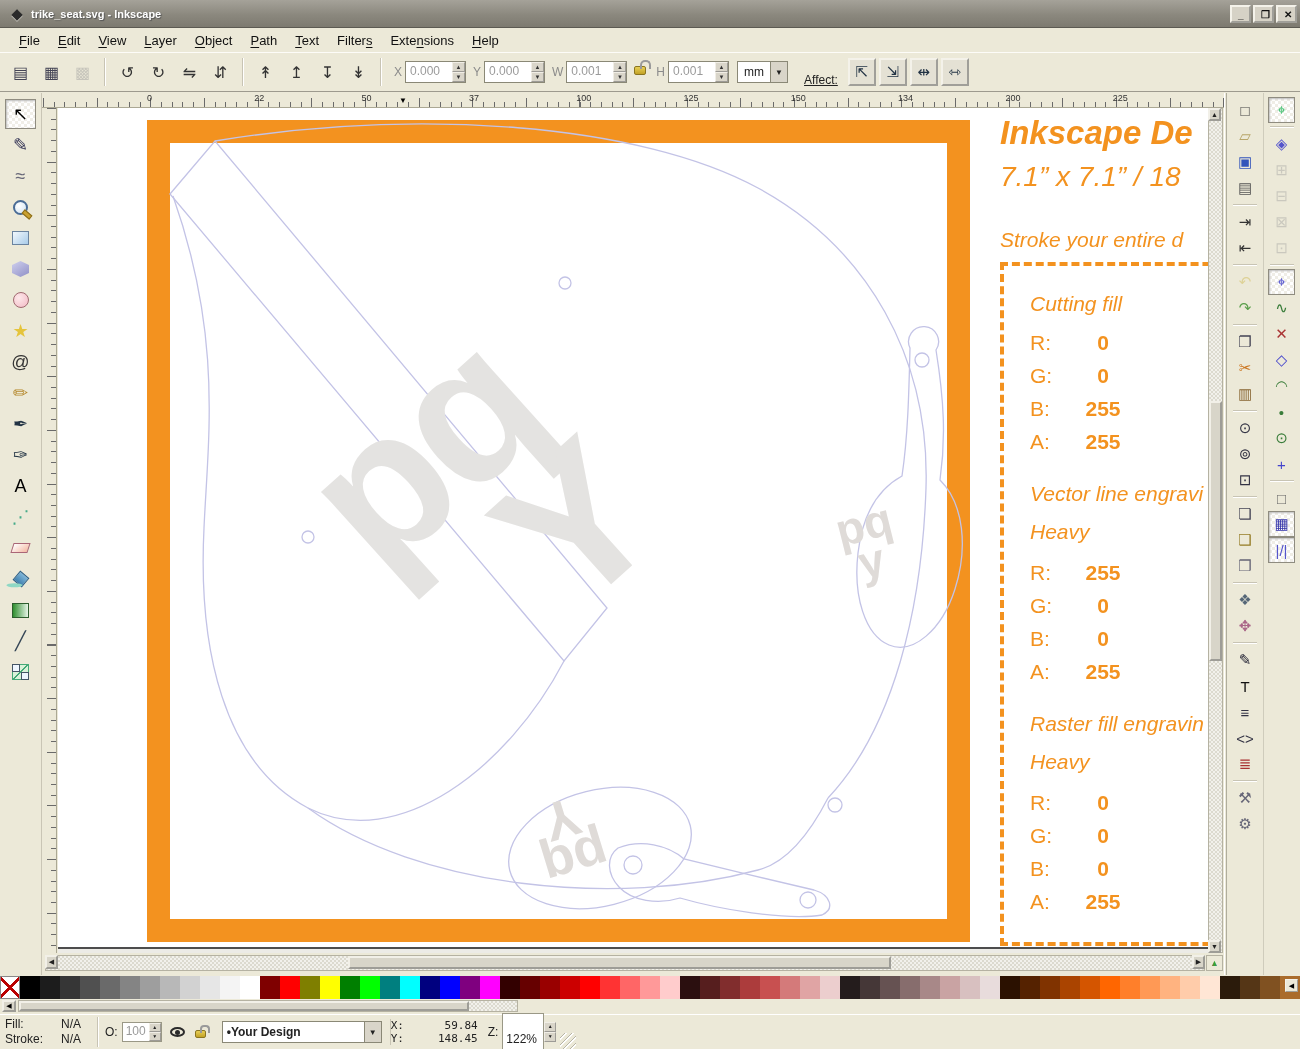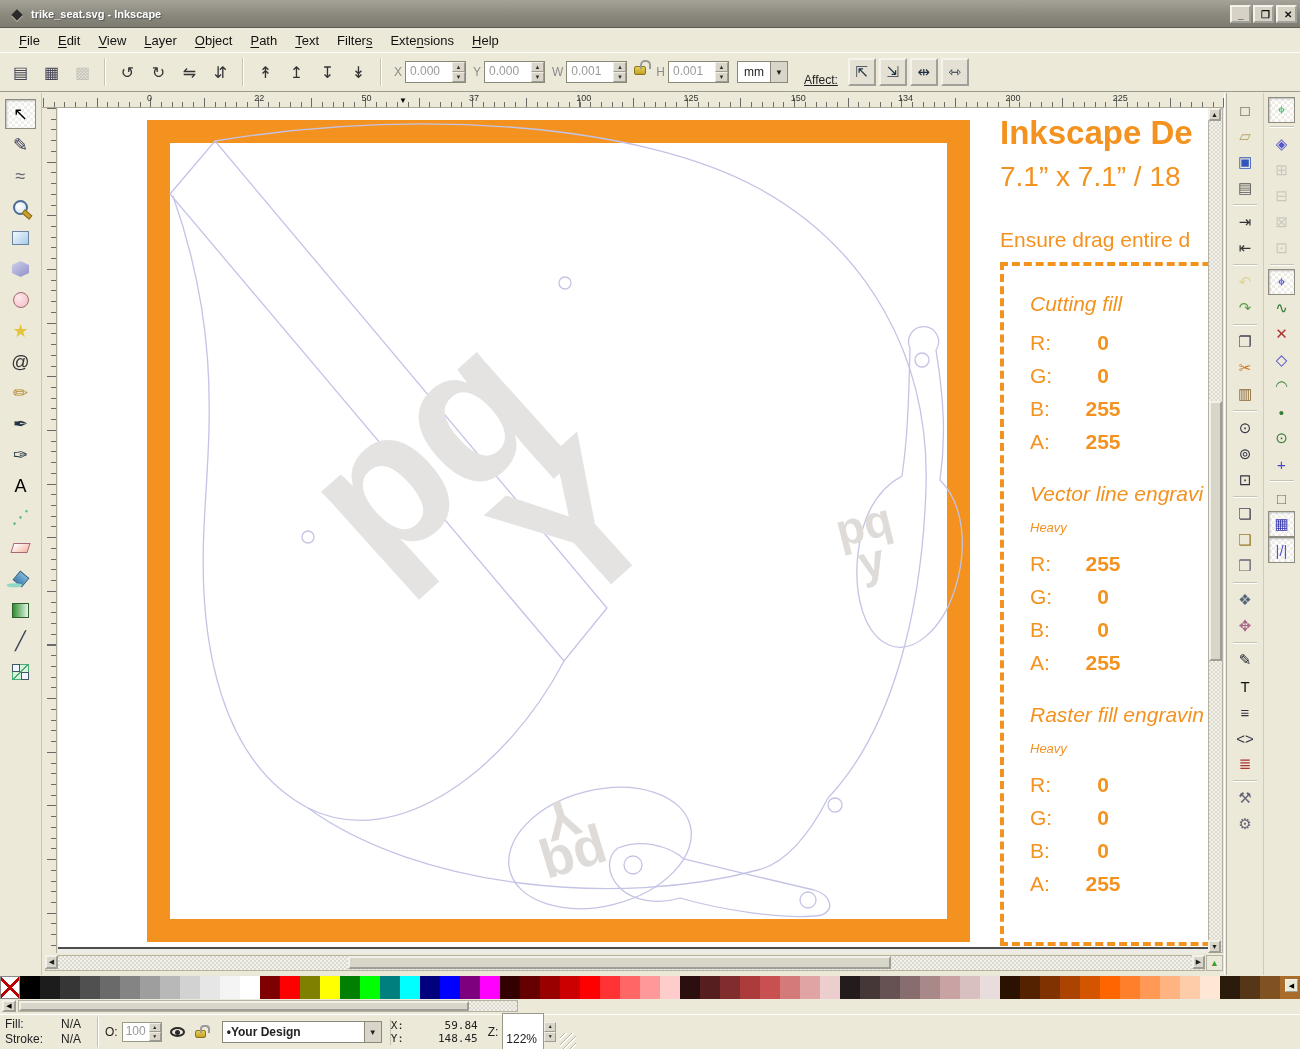--- a/index.html
+++ b/index.html
@@ -100,29 +100,29 @@
   .page-edge{position:absolute;left:0;top:839px;width:1150px;height:2px;background:#4d4d4d;}
   .below-page{position:absolute;left:0;top:841px;width:1150px;height:4px;background:#ecebe6;}
   .wm{position:absolute;color:#e4e3e1;font-weight:600;white-space:pre;line-height:.8;}
   .wm-big{left:300px;top:240px;font-size:198px;letter-spacing:-6px;transform:rotate(-42deg);}
   .wm-big .l2{margin-left:115px;}
   .wm-paddle{left:782px;top:398px;font-size:46px;transform:rotate(-14deg);color:#dfdbd8;}
   .wm-paddle .l2{margin-left:14px;}
   .wm-ellipse{left:478px;top:688px;font-size:54px;transform:rotate(163deg);color:#dfdbd8;}
   .wm-ellipse .l2{margin-left:16px;}
 
-  .tpl-text{position:absolute;left:942px;top:6px;width:260px;color:#F3921F;}
+  .tpl-text{position:absolute;left:942px;top:6px;width:260px;color:#F3921F;font-style:italic;}
   .tpl-title{font-size:33px;font-weight:bold;white-space:nowrap;}
   .tpl-sub{font-size:28px;margin-top:9px;white-space:nowrap;}
   .tpl-note{font-size:21px;margin-top:35px;white-space:nowrap;}
   .tpl-box{position:absolute;left:942px;top:154px;width:270px;height:684px;
     border:4px dashed #F3921F;padding:26px 0 0 26px;color:#F3921F;overflow:hidden;}
   .tpl-sec{margin-bottom:24px;}
   .tpl-h{font-style:italic;font-size:21px;margin-bottom:10px;white-space:nowrap;}
-  .tpl-heavy{font-style:italic;font-size:13px;margin:14px 0 12px;}
+  .tpl-heavy{font-style:italic;font-size:21px;margin:14px 0 12px;}
   .rgba-row{display:flex;font-size:21px;line-height:33px;}
   .rgba-row .rl{width:38px;}
   .rgba-row .rv{width:70px;text-align:center;font-weight:bold;}
 
   
   .vscroll{position:absolute;left:1208px;top:108px;width:15px;height:845px;
     background:repeating-conic-gradient(#f2f1ec 0 25%,#dcdacf 0 50%) 0 0/4px 4px;border:1px solid #b5b2a2;}
   .vscroll .thumb{position:absolute;left:0;top:292px;width:13px;height:260px;
     background:#d8d5c9;border:2px outset #f2f0e8;}
   .sc-btn{position:absolute;width:13px;height:13px;background:#d8d5c9;border:2px outset #f2f0e8;
@@ -409,21 +409,21 @@
     </g>
   </svg>
 
   <div class="wm wm-big"><div class="l1">pq</div><div class="l2">Y</div></div>
   <div class="wm wm-paddle"><div class="l1">pq</div><div class="l2">y</div></div>
   <div class="wm wm-ellipse"><div class="l1">pq</div><div class="l2">Y</div></div>
 
   <div class="tpl-text">
     <div class="tpl-title">Inkscape De</div>
     <div class="tpl-sub">7.1” x 7.1” / 18</div>
-    <div class="tpl-note">Ensure drag entire d</div>
+    <div class="tpl-note">Stroke your entire d</div>
   </div>
   <div class="tpl-box" id="tpl-box">
       <div class="tpl-sec">
         <div class="tpl-h">Cutting fill</div>
         <div class="rgba-row">
           <span class="rl">R:</span>
           <span class="rv">0</span>
         </div>
         <div class="rgba-row">
           <span class="rl">G:</span>

